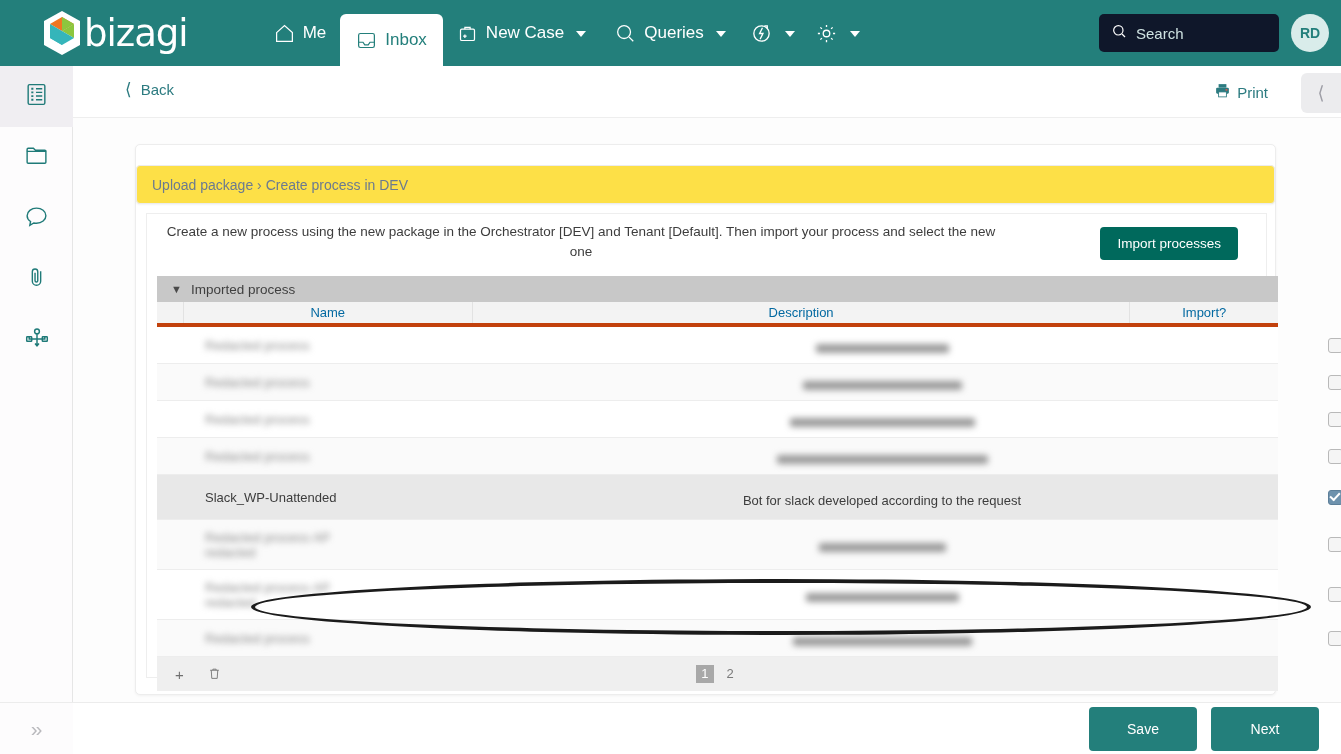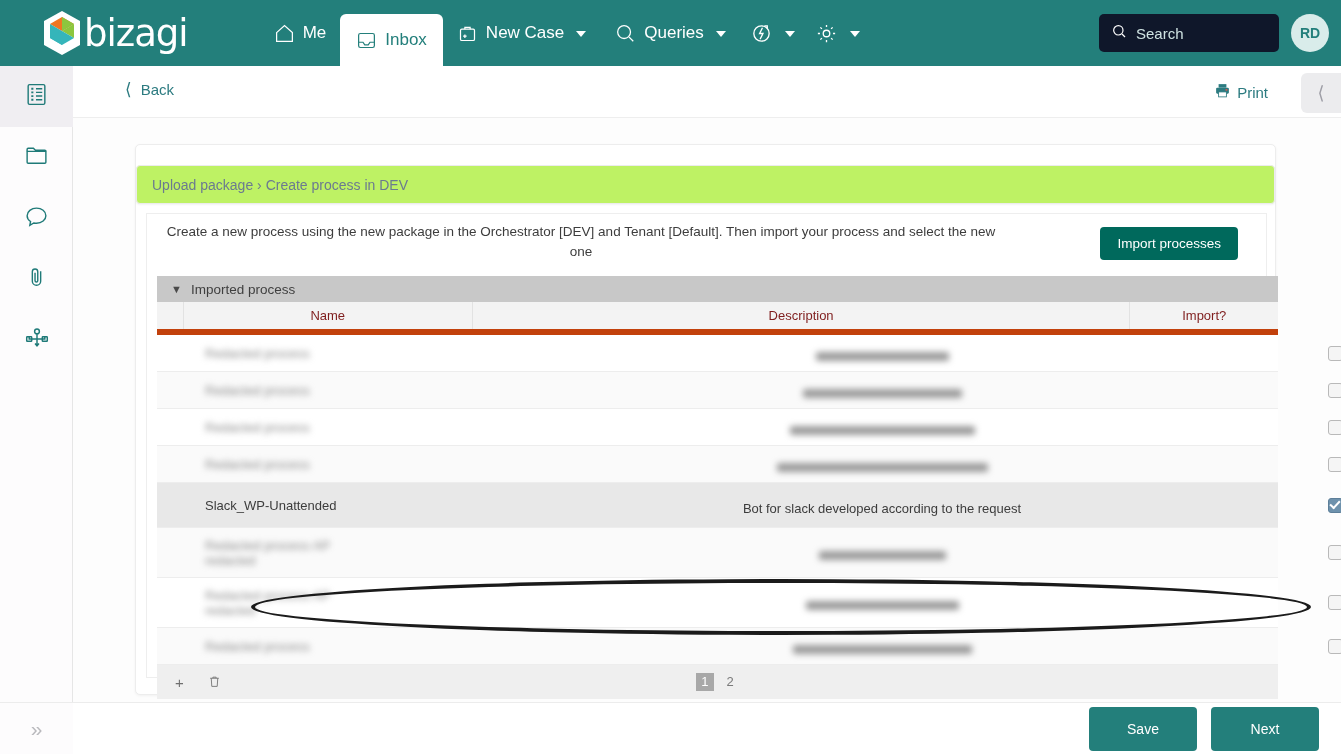--- a/index.html
+++ b/index.html
@@ -115,21 +115,21 @@
   .form-card {
     position: absolute; left: 62px; top: 26px;
     width: 1141px; height: 551px;
     background: #ffffff; border: 1px solid #ededed;
     border-radius: 5px;
     box-shadow: 0 1px 3px rgba(0,0,0,0.05);
   }
   .crumb-card {
     position: absolute; left: 0px; top: 20px;
     width: 1139px; height: 39px;
-    background: #bef264; border: 1px solid #ececec;
+    background: #fde047; border: 1px solid #ececec;
     border-radius: 4px; display: flex; align-items: center;
     box-shadow: 0 1px 2px rgba(0,0,0,0.05);
   }
   .crumb-text { margin-left: 15px; color: #6b7a90; font-size: 14px; }
 
   .panel {
     position: absolute; left: 10px; top: 68px;
     width: 1121px; height: 465px;
     border: 1px solid #eeeeee; background: #ffffff;
   }
@@ -152,22 +152,22 @@
 
   
   .grid { position: absolute; left: 10px; top: 62px; width: 1121px; }
   .grid-title {
     height: 26px; background: #c8c8c8;
     display: flex; align-items: center; gap: 9px;
     padding-left: 14px; color: #3f3f3f; font-size: 13.5px;
   }
   .tw-chev { color:#4a4a4a; font-size: 11px; line-height:1; }
   .grid-header {
-    display: flex; height: 33px; background: #f3f3f3;
-    border-bottom: 6px solid #c2410c; font-size: 13px; color: #7f1d1d;
+    display: flex; height: 25px; background: #f3f3f3;
+    border-bottom: 4px solid #c2410c; font-size: 13px; color: #0369a1;
   }
   .col-pick { width: 30px; border-right: 1px solid #e2e2e2; }
   .col-name { width: 325px; border-right: 1px solid #e2e2e2;
     display: flex; align-items: center; justify-content: center; }
   .col-desc { width: 740px; border-right: 1px solid #e2e2e2;
     display: flex; align-items: center; justify-content: center; }
   .col-imp { width: 166px; display: flex; align-items: center; justify-content: center; }
 
   .grow {
     display: flex; align-items: center;

